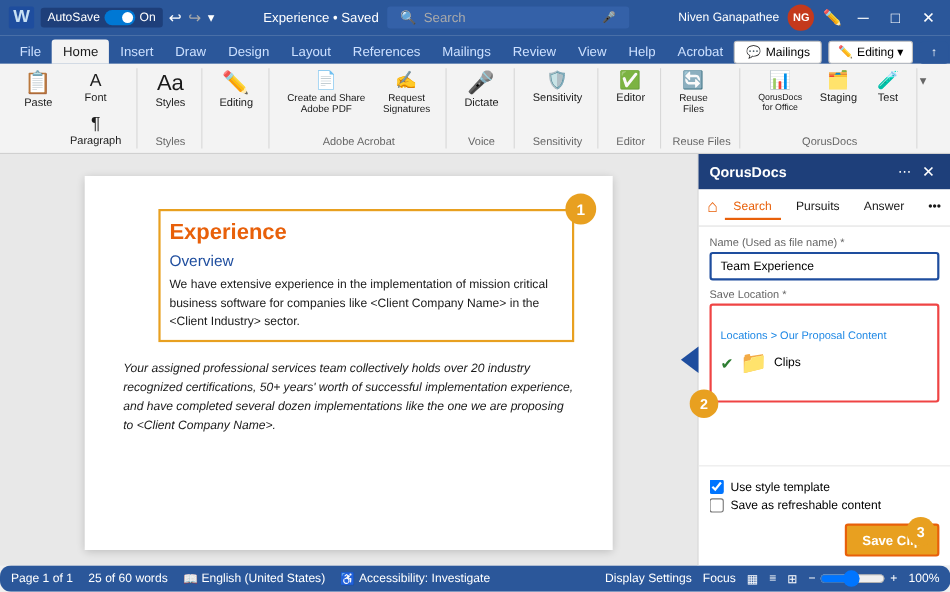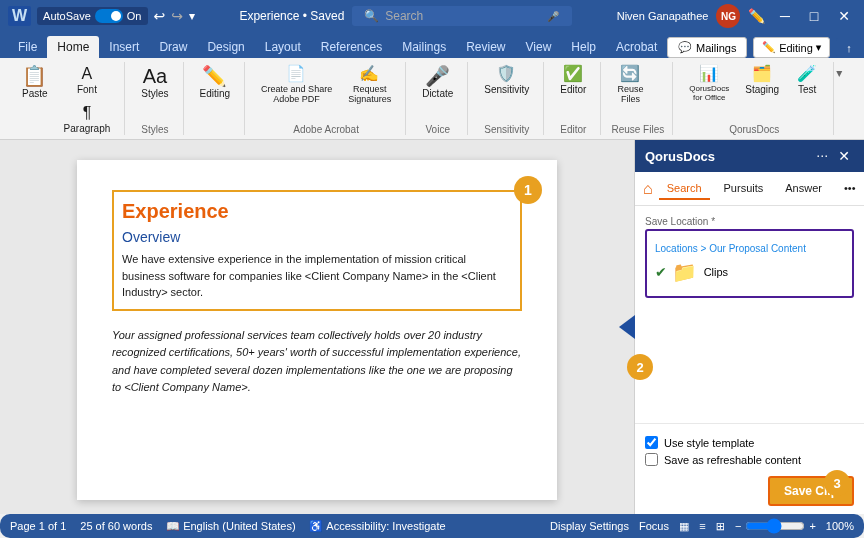--- a/index.html
+++ b/index.html
@@ -178,20 +178,21 @@
       min-height: 340px;
       box-shadow: 0 2px 8px rgba(0,0,0,0.2);
       padding: 30px 35px;
       position: relative;
     }
 
     .selection-box {
       border: 2px solid #e8a020;
       padding: 8px;
       margin-bottom: 16px;
+      margin-left: 32px;
     }
     .doc-h1 {
       font-size: 20px;
       font-weight: bold;
       color: #e8600a;
       margin-bottom: 6px;
     }
     .doc-h2 {
       font-size: 14px;
       font-weight: normal;
@@ -285,23 +286,23 @@
       padding: 5px 8px;
       font-size: 11px;
       outline: none;
     }
     .save-location-label {
       font-size: 10px;
       color: #666;
       margin-bottom: 2px;
     }
     .save-location-box {
-      border: 2px solid #4c1d95;
-      border-radius: 3px;
-      padding: 12px 8px;
+      border: 2px solid #ef4444;
+      border-radius: 3px;
+      padding: 22px 8px;
     }
     .breadcrumb-link {
       font-size: 10px;
       color: #1e88e5;
       cursor: pointer;
     }
     .folder-row {
       display: flex;
       align-items: center;
       gap: 6px;
@@ -608,20 +609,24 @@
       <span class="home-icon-btn">⌂</span>
       <button class="panel-nav-btn active">Search</button>
       <button class="panel-nav-btn">Pursuits</button>
       <button class="panel-nav-btn">Answer</button>
       <button class="panel-nav-btn">•••</button>
 
     </div>
 
     <div class="panel-body">
       <div>
+        <div class="field-label">Name (Used as file name) *</div>
+        <input class="field-input" type="text" value="Team Experience" style="">
+      </div>
+      <div>
         <div class="save-location-label">Save Location *</div>
         <div class="save-location-box">
           <div class="breadcrumb-link">Locations &gt; Our Proposal Content</div>
           <div class="folder-row">
             <span class="check-icon">✔</span>
             <span class="folder-icon">📁</span>
             <span class="folder-name">Clips</span>
           </div>
         </div>
       </div>

